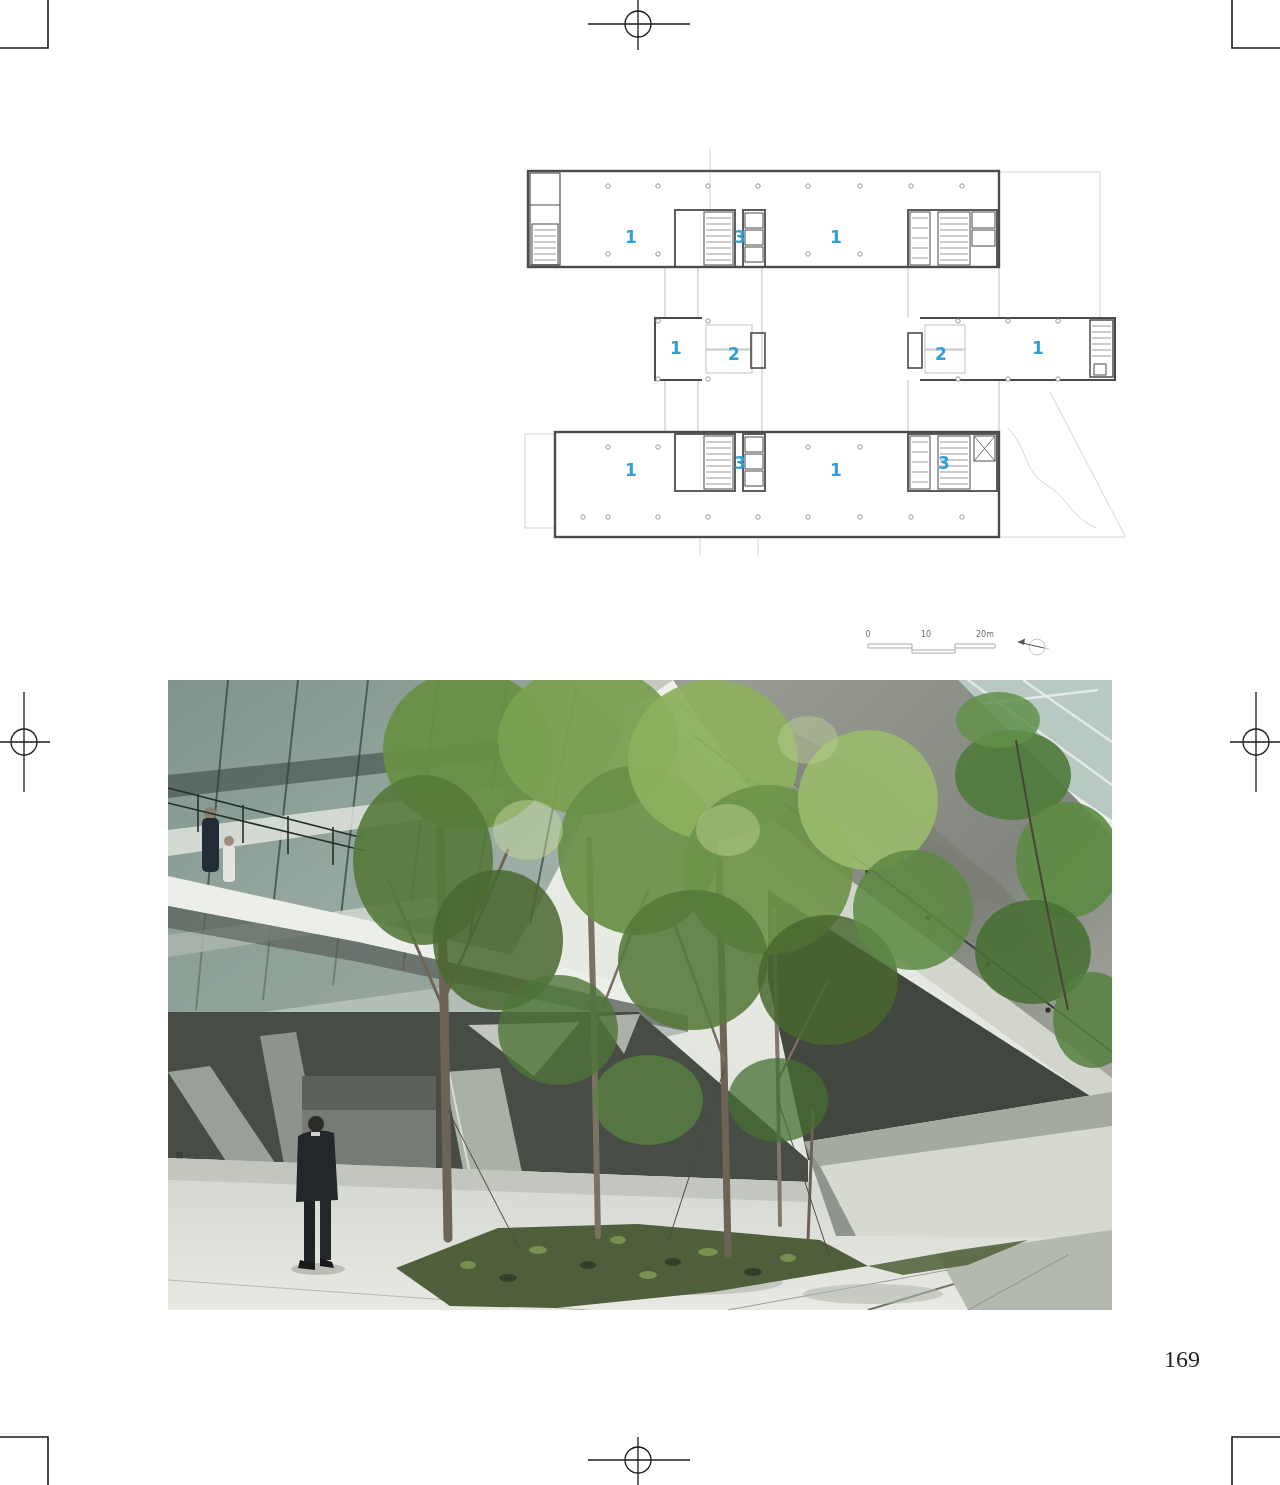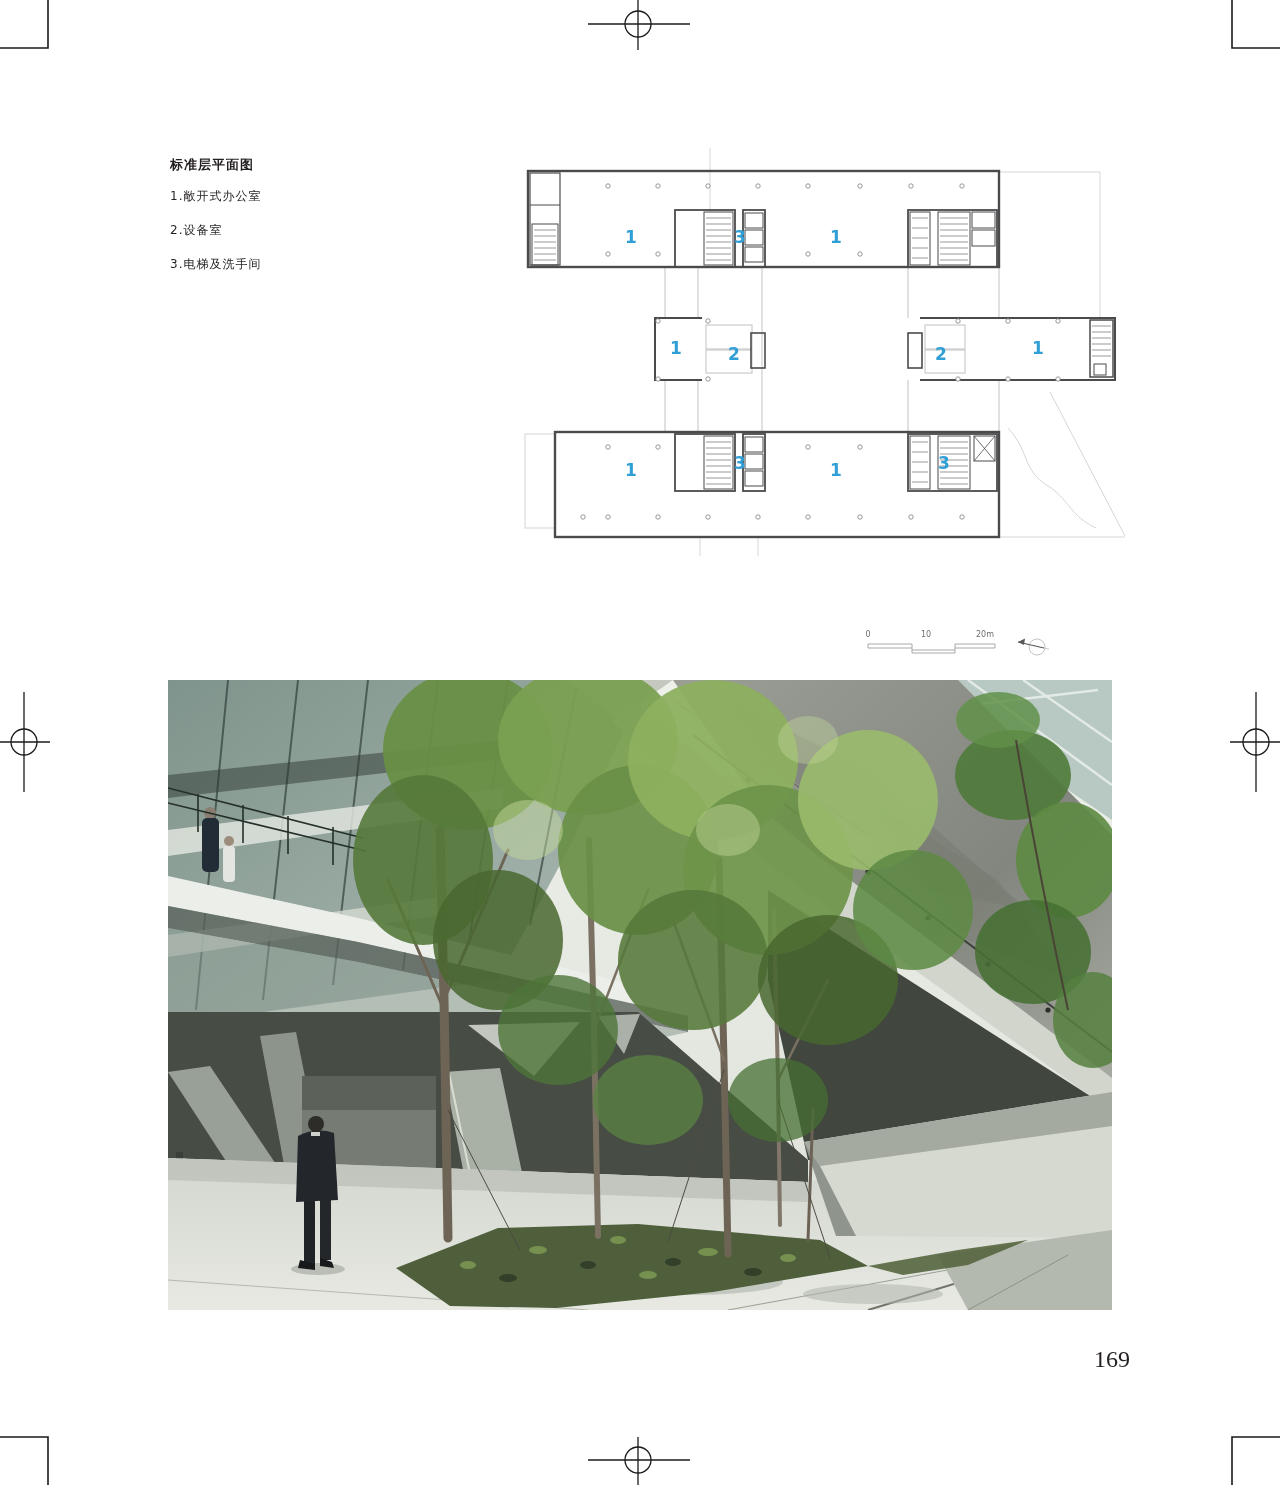--- a/index.html
+++ b/index.html
@@ -13,21 +13,21 @@
   .legend-item{font-size:12px;letter-spacing:1px;margin:0 0 17px 0;}
   
   .plan{position:absolute;left:518px;top:145px;width:620px;height:520px;}
   .plan text.rlabel{font-family:"DejaVu Sans","Liberation Sans",sans-serif;
         font-size:17px;font-weight:bold;fill:#2f9fd6;text-anchor:middle;}
   .plan text.tick{font-family:"DejaVu Sans","Liberation Sans",sans-serif;
         font-size:8px;fill:#6d6e71;text-anchor:middle;}
   
   .photo{position:absolute;left:168px;top:680px;width:944px;height:630px;display:block;}
   
-  .folio{position:absolute;left:1062px;top:1346px;width:100px;text-align:center;
+  .folio{position:absolute;left:1132px;top:1346px;width:100px;text-align:center;
         font-family:"Liberation Serif","DejaVu Serif",serif;font-size:24px;color:#231f20;}
 </style>
 </head>
 <body>
 
 <div class="page">
 
   <svg class="marks" viewBox="0 0 1280 1485">
     <g stroke="#1a1a1a" stroke-width="1.6" fill="none">
 
@@ -54,26 +54,20 @@
           <line x1="1256" y1="692" x2="1256" y2="792"></line>
       </g>
       <g>
         <circle cx="638" cy="1460" r="13"></circle>
           <line x1="588" y1="1460" x2="690" y2="1460"></line>
           <line x1="638" y1="1437" x2="638" y2="1485"></line>
       </g>
     </g>
   </svg>
 
-  <div class="legend">
-    <p class="legend-title">标准层平面图</p>
-    <p class="legend-item">1.敞开式办公室</p>
-    <p class="legend-item">2.设备室</p>
-    <p class="legend-item">3.电梯及洗手间</p>
-  </div>
 
   <svg class="plan" viewBox="518 145 620 520">
 
     <g stroke="#cfd1d3" stroke-width="0.9" fill="none">
       <path d="M999,172 H1100 V318"></path>
       <rect x="525" y="434" width="30" height="94"></rect>
       <line x1="1050" y1="392" x2="1125" y2="536"></line>
       <line x1="999" y1="537" x2="1125" y2="537"></line>
       <path d="M1008,428 C1030,452 1022,470 1048,486 C1068,498 1070,516 1096,528"></path>
       <line x1="700" y1="537" x2="700" y2="556"></line>

